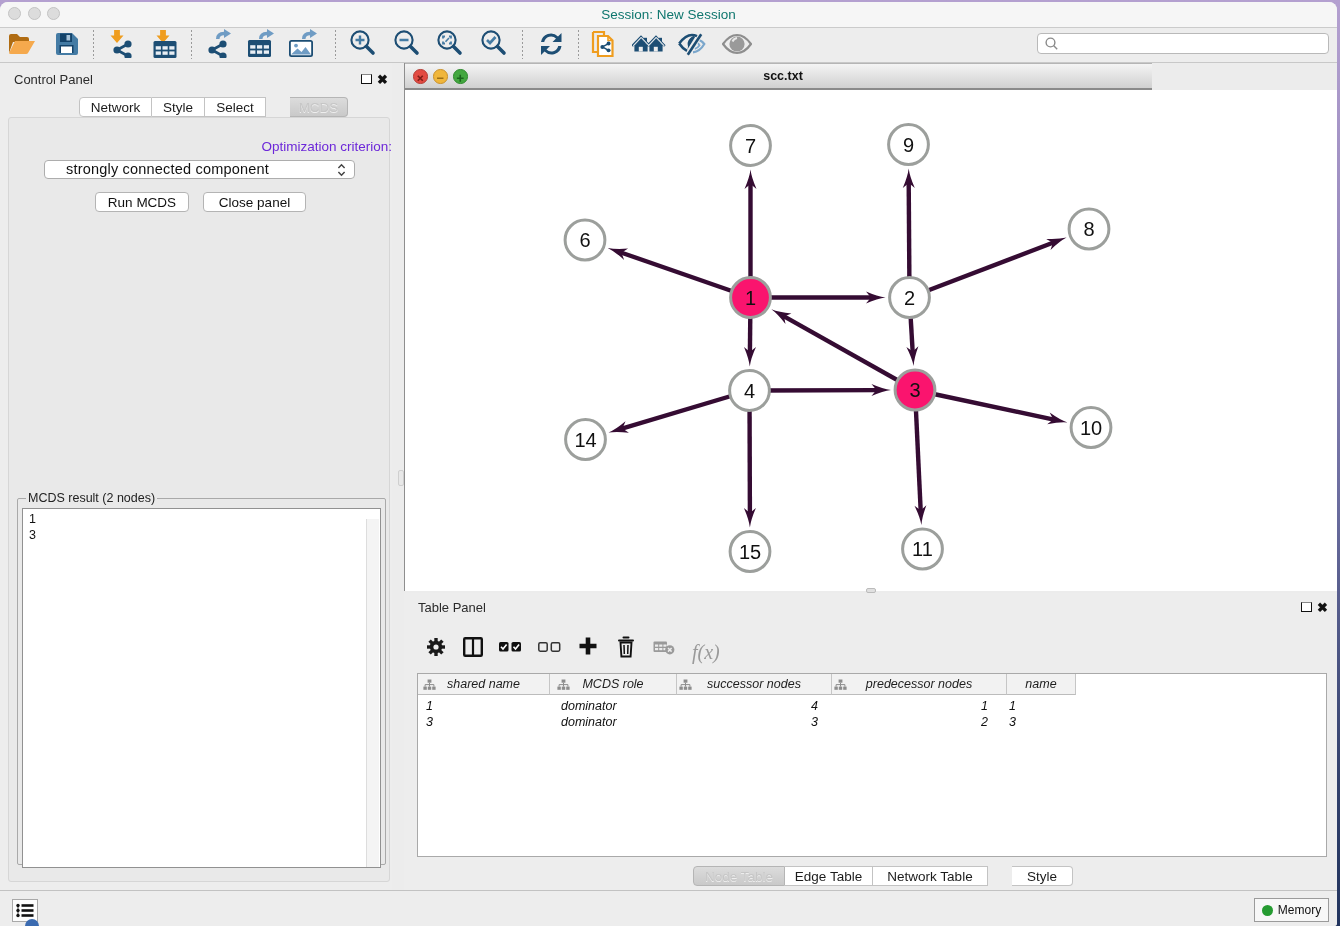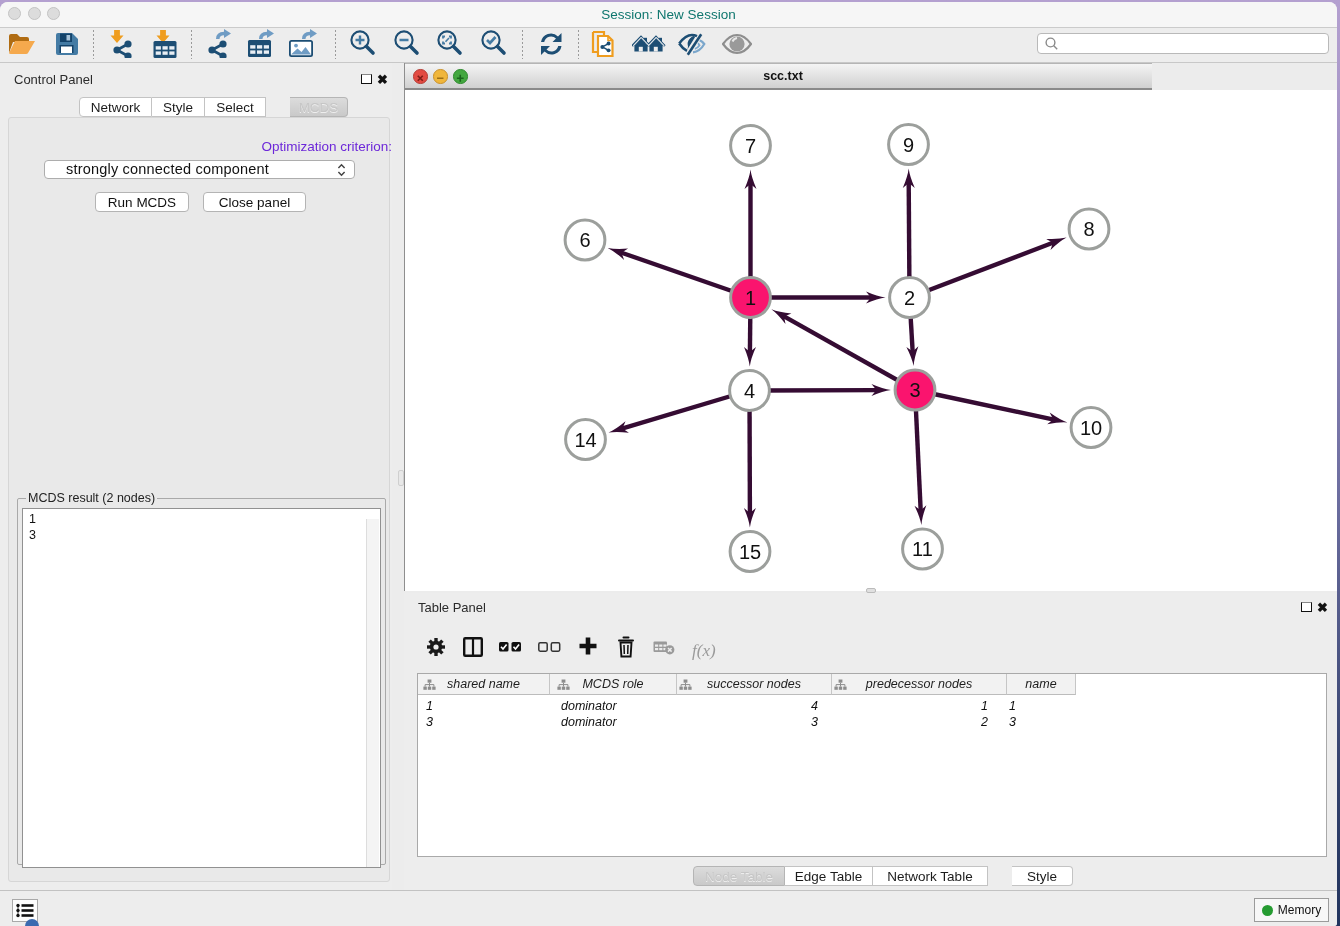--- a/index.html
+++ b/index.html
@@ -347,21 +347,21 @@
           <rect x="2" y="5.5" width="3.2" height="2.2"></rect>
           <rect x="6.2" y="5.5" width="3.2" height="2.2"></rect>
           <rect x="10.4" y="5.5" width="3.2" height="2.2"></rect>
           <rect x="2" y="9" width="3.2" height="2.2"></rect>
           <rect x="6.2" y="9" width="3.2" height="2.2"></rect>
           <rect x="10.4" y="9" width="3.2" height="2.2"></rect>
         </g>
 <circle cx="16.8" cy="10.8" r="4.6" fill="#9a9a9a"></circle>
         <path d="M15 9 L18.6 12.6 M18.6 9 L15 12.6" stroke="#ededed" stroke-width="1.5"></path>
       </svg>
-    <div style="position:absolute;left:288px;top:48px;font-size:17px;color:#9a9a9a;font-family:'Liberation Serif',serif;font-style:italic">f(x)</div>
+    <div style="position:absolute;left:288px;top:48px;font-size:20px;color:#9a9a9a;font-family:'Liberation Serif',serif;font-style:italic">f(x)</div>
     <div id="ttable">
       <div class="hcell" style="left:0;width:132px">shared name</div>
       <div class="hcell" style="left:132px;width:127px">MCDS role</div>
       <div class="hcell" style="left:259px;width:155px">successor nodes</div>
       <div class="hcell" style="left:414px;width:175px">predecessor nodes</div>
       <div class="hcell" style="left:589px;width:69px">name</div>
       <div class="cell" style="left:8px;top:24px">1<br>3</div>
       <div class="cell" style="left:143px;top:24px">dominator<br>dominator</div>
       <div class="cell" style="left:0;top:24px;width:400px;text-align:right">4<br>3</div>
       <div class="cell" style="left:0;top:24px;width:570px;text-align:right">1<br>2</div>

